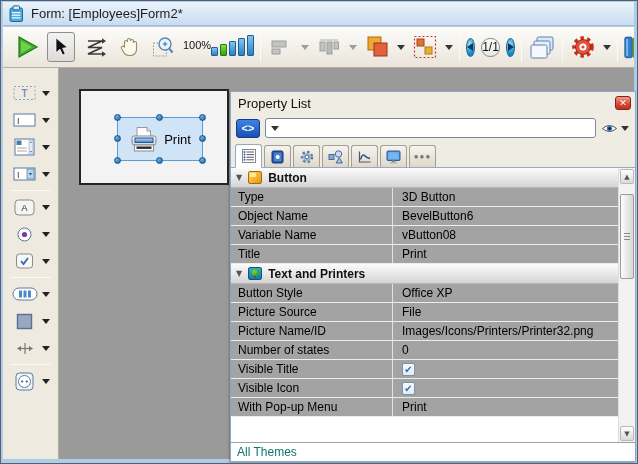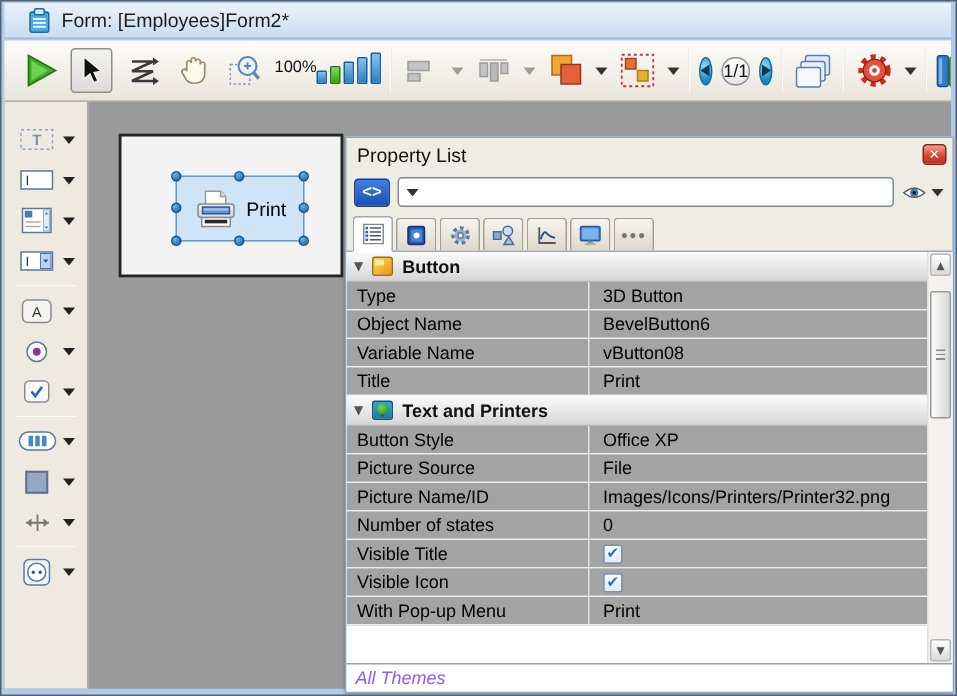--- a/index.html
+++ b/index.html
@@ -5,21 +5,21 @@
   * { margin:0; padding:0; box-sizing:border-box; }
   html,body { background:#fff; }
   body { font-family:"Liberation Sans","DejaVu Sans",sans-serif; }
 
   .window { position:relative; width:638px; height:464px; border:1px solid #55606e;
             background:#aecbe8; overflow:hidden; }
 
   
   .titlebar { position:absolute; left:2px; right:3px; top:1px; height:24px;
               background:linear-gradient(#eaf3fb,#c9dcf0); border-bottom:1px solid #a9bdd1;
-              display:flex; align-items:center; gap:7px; padding-left:16px; }
+              display:flex; align-items:center; gap:7px; padding-left:6px; }
   .titlebar .title { font-size:13px; color:#1c1c1c; }
 
   
   .toolbar { position:absolute; left:2px; right:3px; top:26px; height:41px;
              background:linear-gradient(#fdfcfa,#e9e5da); border-bottom:1px solid #b6b0a1;
              display:flex; align-items:center; gap:6px; padding:0 4px 0 10px; overflow:hidden; }
   .tb-btn { display:flex; align-items:center; justify-content:center; height:30px; min-width:28px; border-radius:3px; }
   .tb-btn.pressed { border:1px solid #8d8d8d; background:linear-gradient(#f2f2f0,#dddcda); }
   .tb-sep { width:1px; height:30px; background:#c7c1b2; border-right:1px solid #fbfaf6; flex:0 0 auto; }
   .dn { width:0; height:0; border-left:4px solid transparent; border-right:4px solid transparent;
@@ -113,21 +113,21 @@
   .sc-btn { height:15px; margin:1px; border:1px solid #b8b8b8; border-radius:2px;
             background:linear-gradient(#ffffff,#dadada); color:#555; font-size:7px;
             display:flex; align-items:center; justify-content:center; font-family:"DejaVu Sans",sans-serif; }
   .sc-track { flex:1; position:relative; }
   .sc-thumb { position:absolute; left:1px; right:1px; top:9px; height:85px; border:1px solid #9a9a9a;
               border-radius:2px; background:linear-gradient(90deg,#fdfdfd,#d6d6d6); }
   .sc-thumb::after { content:''; position:absolute; left:3px; right:3px; top:50%; margin-top:-4px; height:7px;
               background:repeating-linear-gradient(#8a8a8a 0 1px, transparent 1px 3px); }
 
   .pl-footer { height:19px; background:#fff; border-top:1px solid #9f9f9f; box-shadow:inset 0 1px 0 #fff;
-               font-size:12px; color:#8b5cf6; display:flex; align-items:center; padding-left:6px;font-style:italic; }
+               font-size:12px; color:#0f766e; display:flex; align-items:center; padding-left:6px; }
 </style>
 </head>
 <body>
 
 <div class="window">
 
   <div class="titlebar">
     <svg width="15" height="18" viewBox="0 0 15 18">
       <rect x="1" y="3" width="12.5" height="13.5" rx="1.5" fill="#4aaade" stroke="#1a6a9e"></rect>
       <rect x="4" y="0.8" width="6.5" height="4" rx="1" fill="#cfeafa" stroke="#1a6a9e"></rect>

